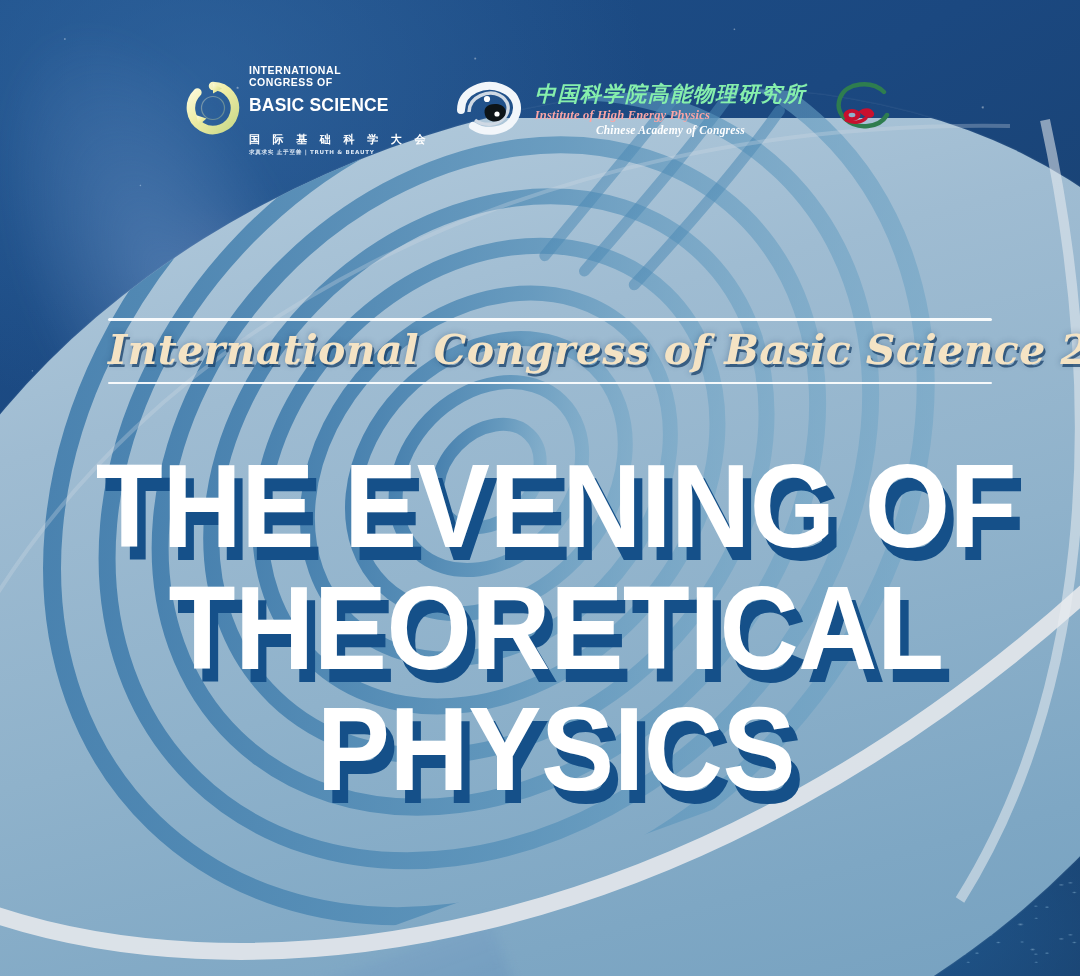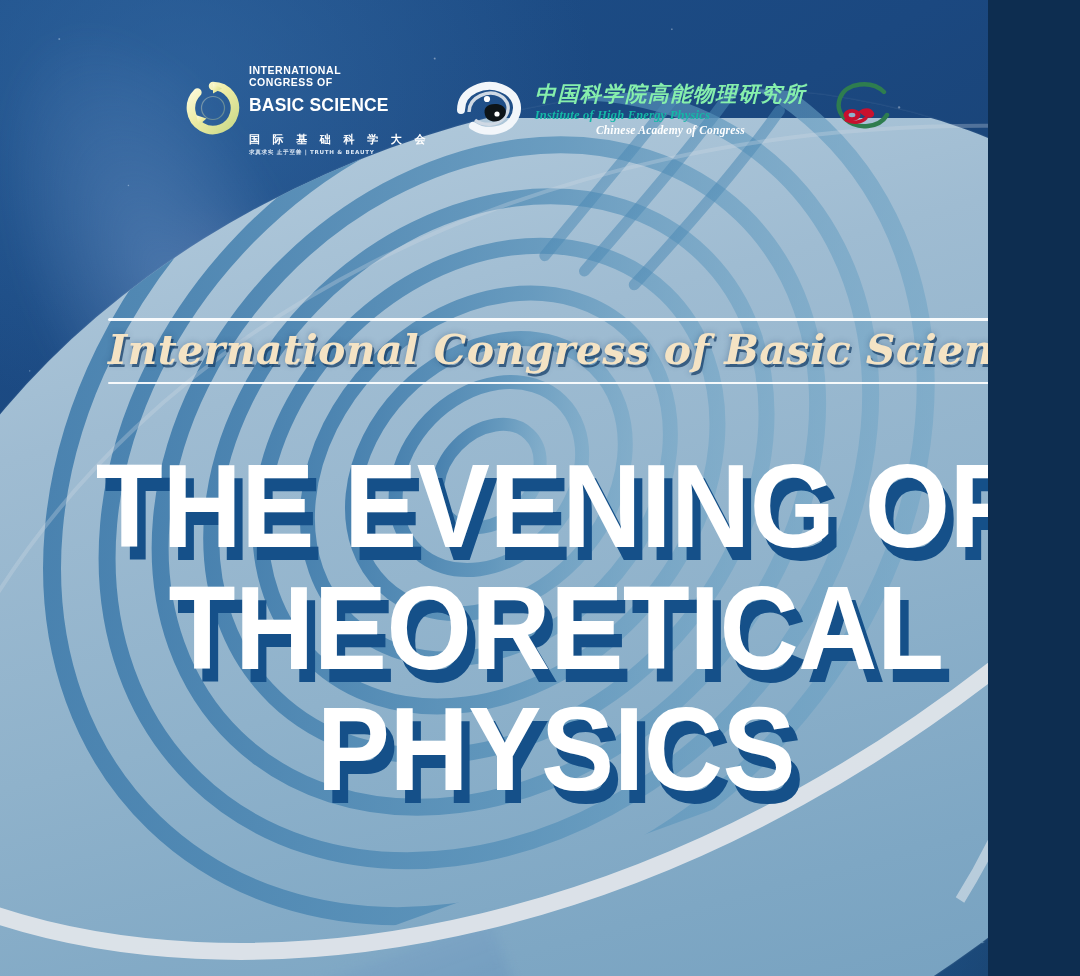--- a/index.html
+++ b/index.html
@@ -1,20 +1,20 @@
 <!DOCTYPE html>
 <html><head>
 <meta charset="utf-8">
 <style>
   html,body{margin:0;padding:0;background:#0d2d50;}
   *{box-sizing:border-box;}
 
   #poster{
     position:relative;
-    width:988px;height:976px;
+    width:1080px;height:976px;
     overflow:hidden;
     font-family:"Liberation Sans", sans-serif;
     background:#1b4a80;
   }
 
   
   .bg-base{
     position:absolute;inset:0;
     background:
       radial-gradient(ellipse 60% 50% at 18% 8%,   rgba(58,112,170,.55), rgba(0,0,0,0) 70%),
@@ -141,21 +141,21 @@
     color:#dbe7f4;font-size:5.6px;font-weight:700;letter-spacing:.7px;line-height:1.3;margin-top:1px;
     font-family:"DejaVu Sans", sans-serif;white-space:nowrap;
   }
 
   
   .ihep-cn{
     color:#86efac;font-size:21px;font-weight:700;letter-spacing:1.6px;line-height:1.1;
     font-family:"DejaVu Serif", serif;font-style:italic;
   }
   .ihep-en1{
-    color:#14b8a6;font-size:12.5px;font-weight:700;font-style:italic;line-height:1.25;margin-top:2px;
+    color:#fca5a5;font-size:12.5px;font-weight:700;font-style:italic;line-height:1.25;margin-top:2px;
     font-family:"Liberation Serif", serif;letter-spacing:.2px;
   }
   .ihep-en2{
     color:#ffffff;font-size:11.5px;font-weight:700;font-style:italic;line-height:1.25;
     font-family:"Liberation Serif", serif;letter-spacing:.2px;text-align:center;
   }
 
   
   .ccast-cn{
     color:#ffffff;font-size:21px;font-weight:700;letter-spacing:2px;line-height:1.1;

